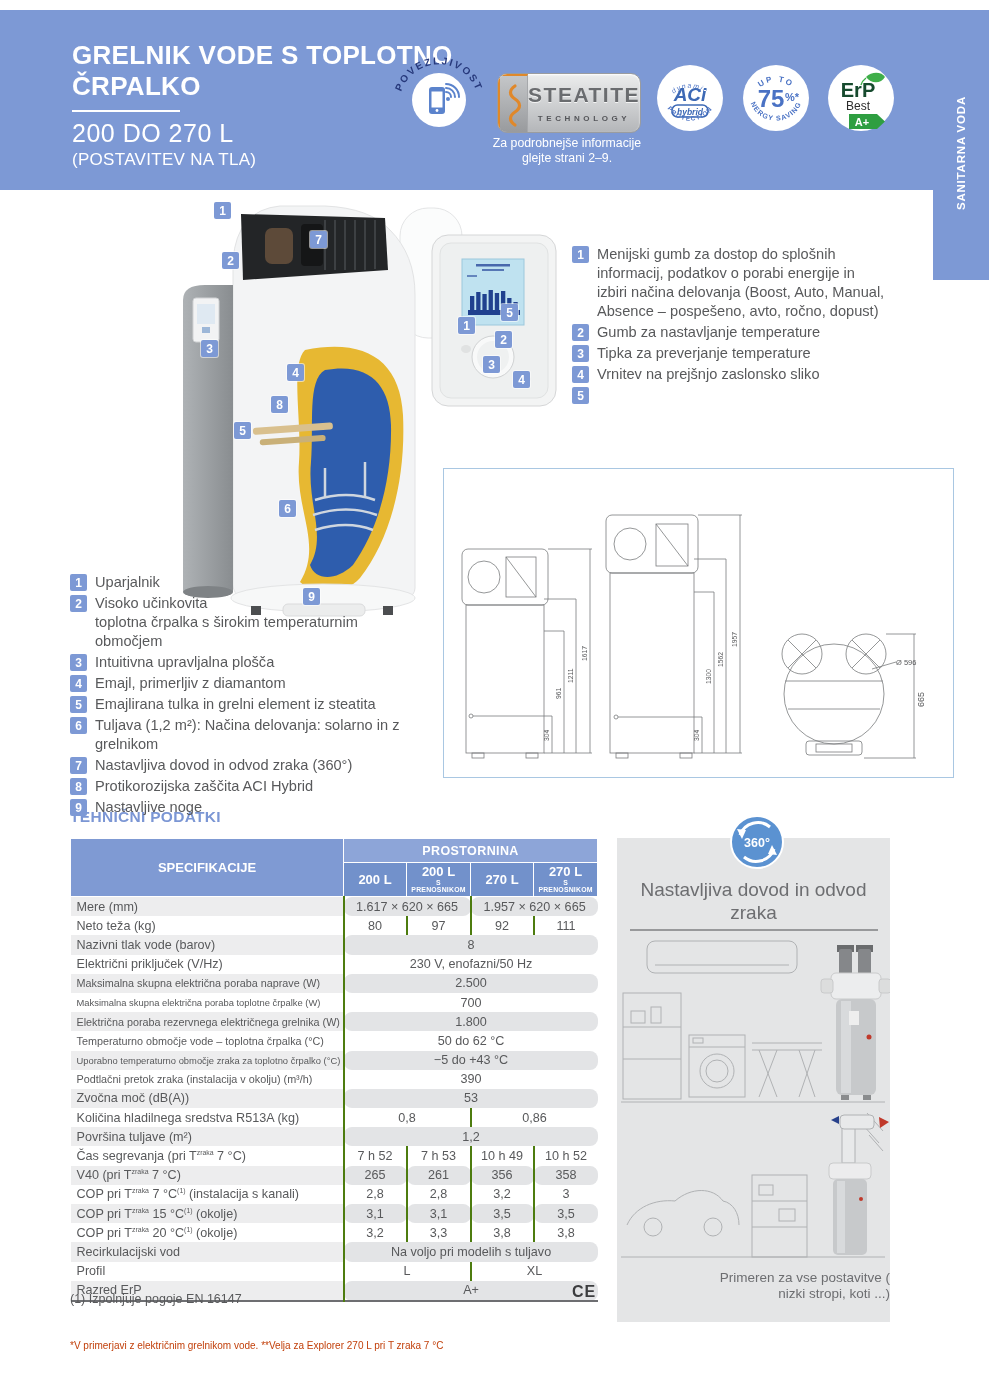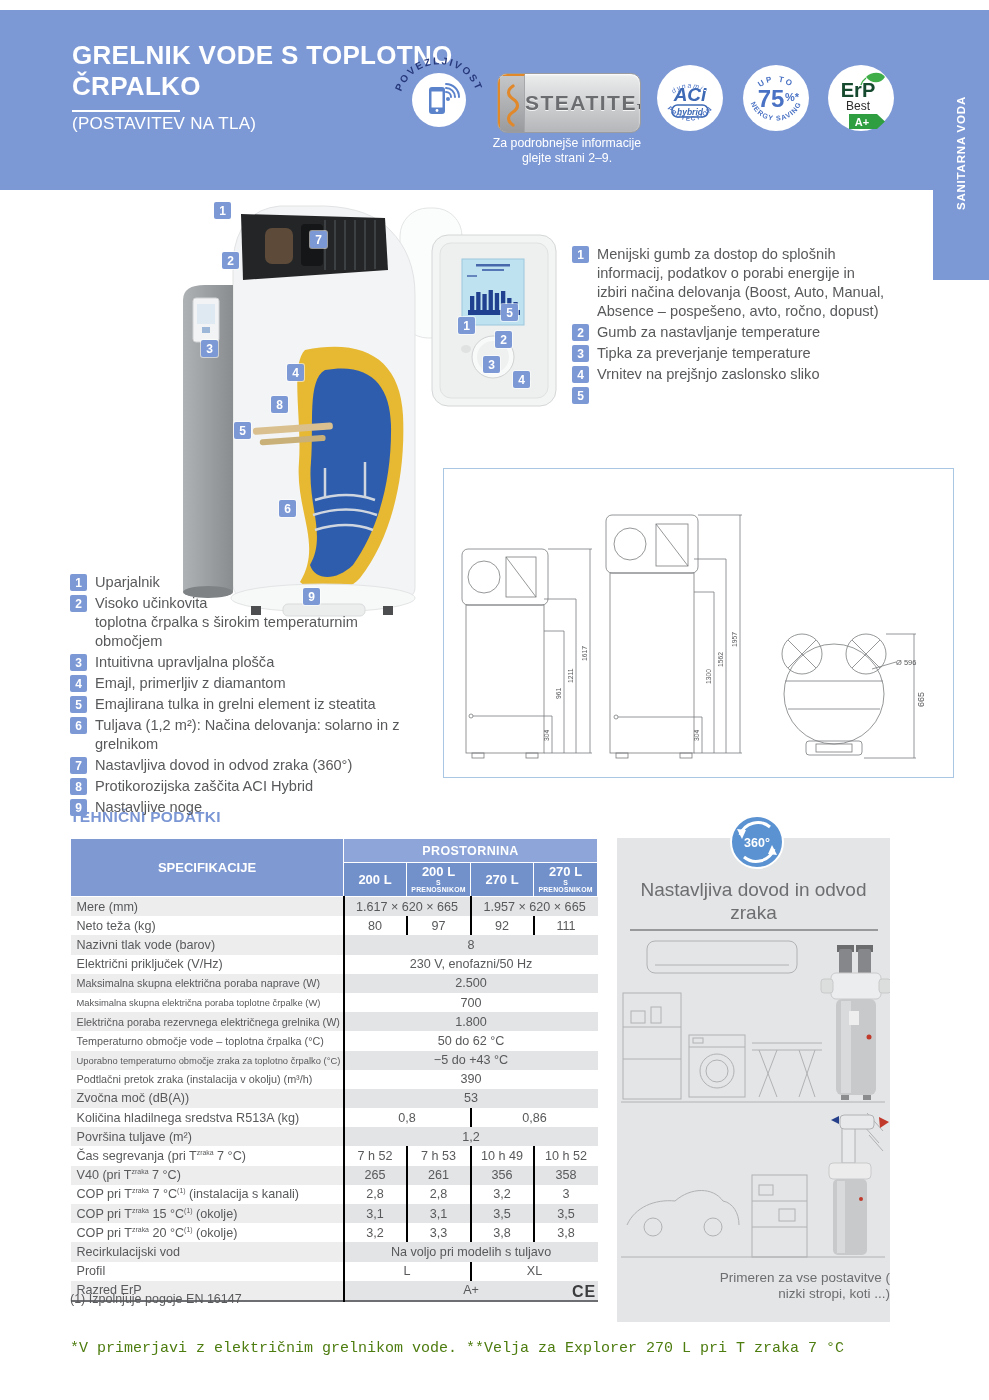--- a/index.html
+++ b/index.html
@@ -16,21 +16,21 @@
   #title-block h1{margin:0;font-size:26px;line-height:1.18;font-weight:bold;white-space:pre-line;letter-spacing:.3px;}
   #title-underline{width:108px;height:2px;background:#fff;margin-top:9px;}
   #capacity{font-size:25px;font-weight:400;margin-top:7px;letter-spacing:.5px;}
   #placement{font-size:17px;margin-top:2px;letter-spacing:.3px;}
   #steatite-badge{left:497px;top:73px;width:142px;height:58px;border-radius:10px;
         background:linear-gradient(180deg,#eceded,#b4b6b9);border:1px solid #9a9c9f;
         box-shadow:inset 0 1px 2px #fff;display:flex;overflow:hidden;}
   #steatite-left{width:36px;height:100%;background:linear-gradient(180deg,#c4c6c8,#97999c);
         border-right:1px solid #a6a8ab;border-top:2px solid #e0882a;border-left:2px solid #e0882a;
         display:flex;align-items:center;justify-content:center;}
-  #steatite-text{flex:1;display:flex;flex-direction:row;align-items:center;justify-content:center;}
+  #steatite-text{flex:1;display:flex;flex-direction:column;align-items:center;justify-content:center;}
   #steatite-line1{font-size:21px;font-weight:600;color:#6a6c6f;letter-spacing:1.5px;text-shadow:0 1px 0 #f4f4f4;}
   #steatite-line2{font-size:8px;font-weight:600;color:#55565a;letter-spacing:3.6px;margin-top:7px;}
   #steatite-note{left:487px;top:136px;width:160px;text-align:center;color:#fff;font-size:12.3px;
         line-height:1.25;white-space:pre-line;}
   
   .callout{position:absolute;width:17px;height:17px;background:#7d99d5;border-radius:2px;
         color:#fff;font-size:12px;font-weight:bold;display:flex;align-items:center;justify-content:center;
         box-shadow:0 0 0 1px rgba(255,255,255,.55);}
   
   .num-list{display:flex;flex-direction:column;gap:2px;}
@@ -50,28 +50,28 @@
   table{border-collapse:collapse;table-layout:fixed;width:527px;}
   th{color:#fff;font-weight:bold;border:1.5px solid #fff;}
   th.spec{background:#7f9ad3;font-size:13px;width:273px;}
   th.group{background:#8da5d8;font-size:12.5px;height:21px;letter-spacing:.4px;}
   th.col{background:#7291cb;height:31px;font-size:13px;line-height:1.05;}
   th.col .l2{font-size:6.9px;letter-spacing:.2px;}
   td{height:19.2px;padding:0 6px;font-size:12.6px;color:#58595b;overflow:hidden;white-space:nowrap;}
   td.lbl{text-align:left;}
   td.lbl.mid{font-size:10.8px;}
   td.lbl.small{font-size:9.4px;}
-  td.val{text-align:center;border-left:2px solid #000000;}
+  td.val{text-align:center;border-left:2px solid #4d7c0f;border-radius:8px;}
   tr.g td.lbl{background:#ededee;}
   tr.g td.val{background:#e3e4e6;}
   tbody{border-bottom:2px solid #6d6e71;}
   sup{font-size:.55em;}
   #footnote-en{left:70px;top:1292px;font-size:12.5px;color:#58595b;}
   #ce-mark{left:572px;top:1283px;font-size:16px;font-weight:600;letter-spacing:1px;color:#3c3d3f;}
-  #footer-note{left:70px;top:1340px;font-size:15px;color:#4d7c0f;font-family:Liberation Mono, monospace;}
+  #footer-note{left:70px;top:1340px;font-size:10px;color:#c2410c;}
   
   #airflow-panel{left:617px;top:838px;width:273px;height:484px;background:#e4e5e6;}
   #rotation-badge{left:730px;top:815px;}
   #airflow-title{margin:40px 8px 0;text-align:center;font-size:19px;color:#6d6e71;line-height:1.22;white-space:pre-line;}
   #airflow-underline{width:248px;height:2px;background:#98999b;margin:5px auto 0;}
   #airflow-caption{position:absolute;left:0;right:0;top:432px;text-align:right;font-size:13.5px;
         color:#6d6e71;line-height:1.2;white-space:pre-line;}
   svg text{font-family:"Liberation Sans",sans-serif;}
 </style>
 </head>
@@ -81,20 +81,21 @@
 
   <div class="abs" id="header-band"></div>
   <div class="abs" id="sidebar-tab">
     <span>SANITARNA VODA</span>
   </div>
 
   <div class="abs" id="title-block">
     <h1>GRELNIK VODE S TOPLOTNO
 ČRPALKO</h1>
     <div id="title-underline"></div>
+    <div id="capacity">200 DO 270 L</div>
     <div id="placement">(POSTAVITEV NA TLA)</div>
   </div>
 
   <svg class="abs" style="left:389px;top:46px;" width="100" height="100" viewBox="0 0 100 100">
     <defs>
         <path id="cArc" d="M 11,64 A 39.5,39.5 0 1 1 89,64" fill="none"></path>
       </defs>
     <circle cx="50" cy="54" r="27" fill="#fff"></circle>
     <text font-size="10" font-weight="bold" fill="#26387b" letter-spacing="2">
       <textPath href="#cArc" startOffset="50%" text-anchor="middle">POVEZLJIVOST</textPath>

